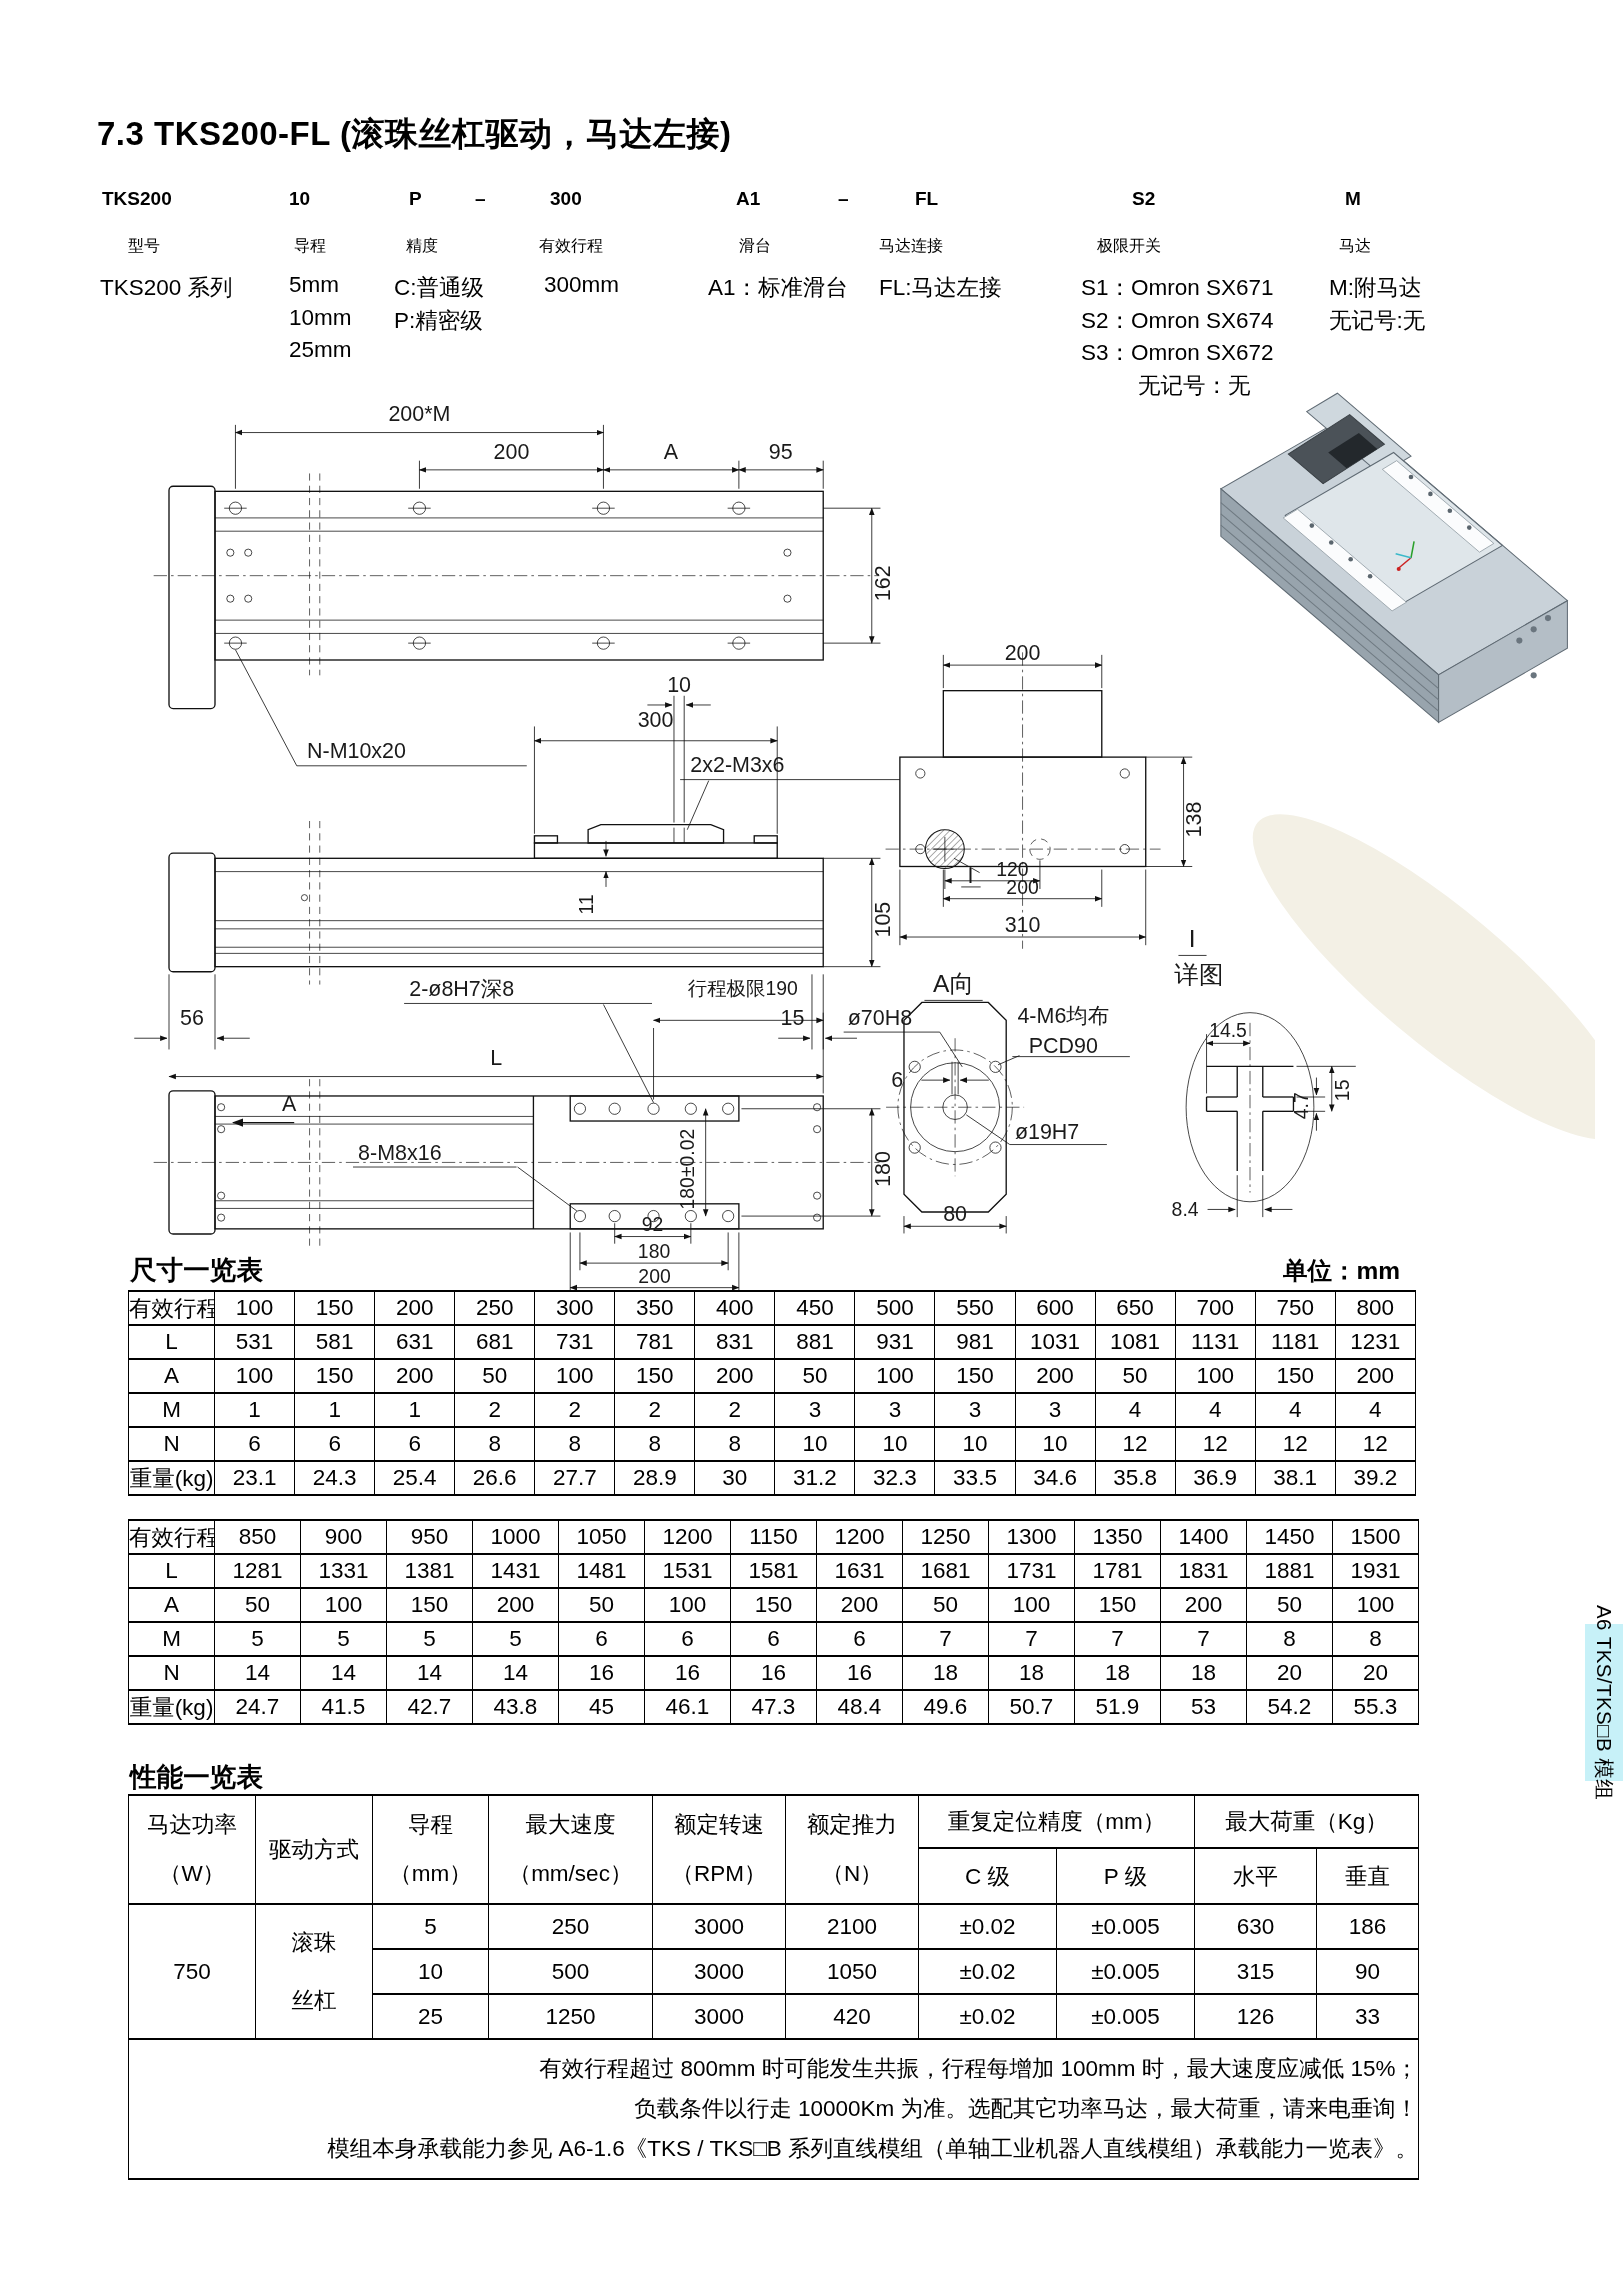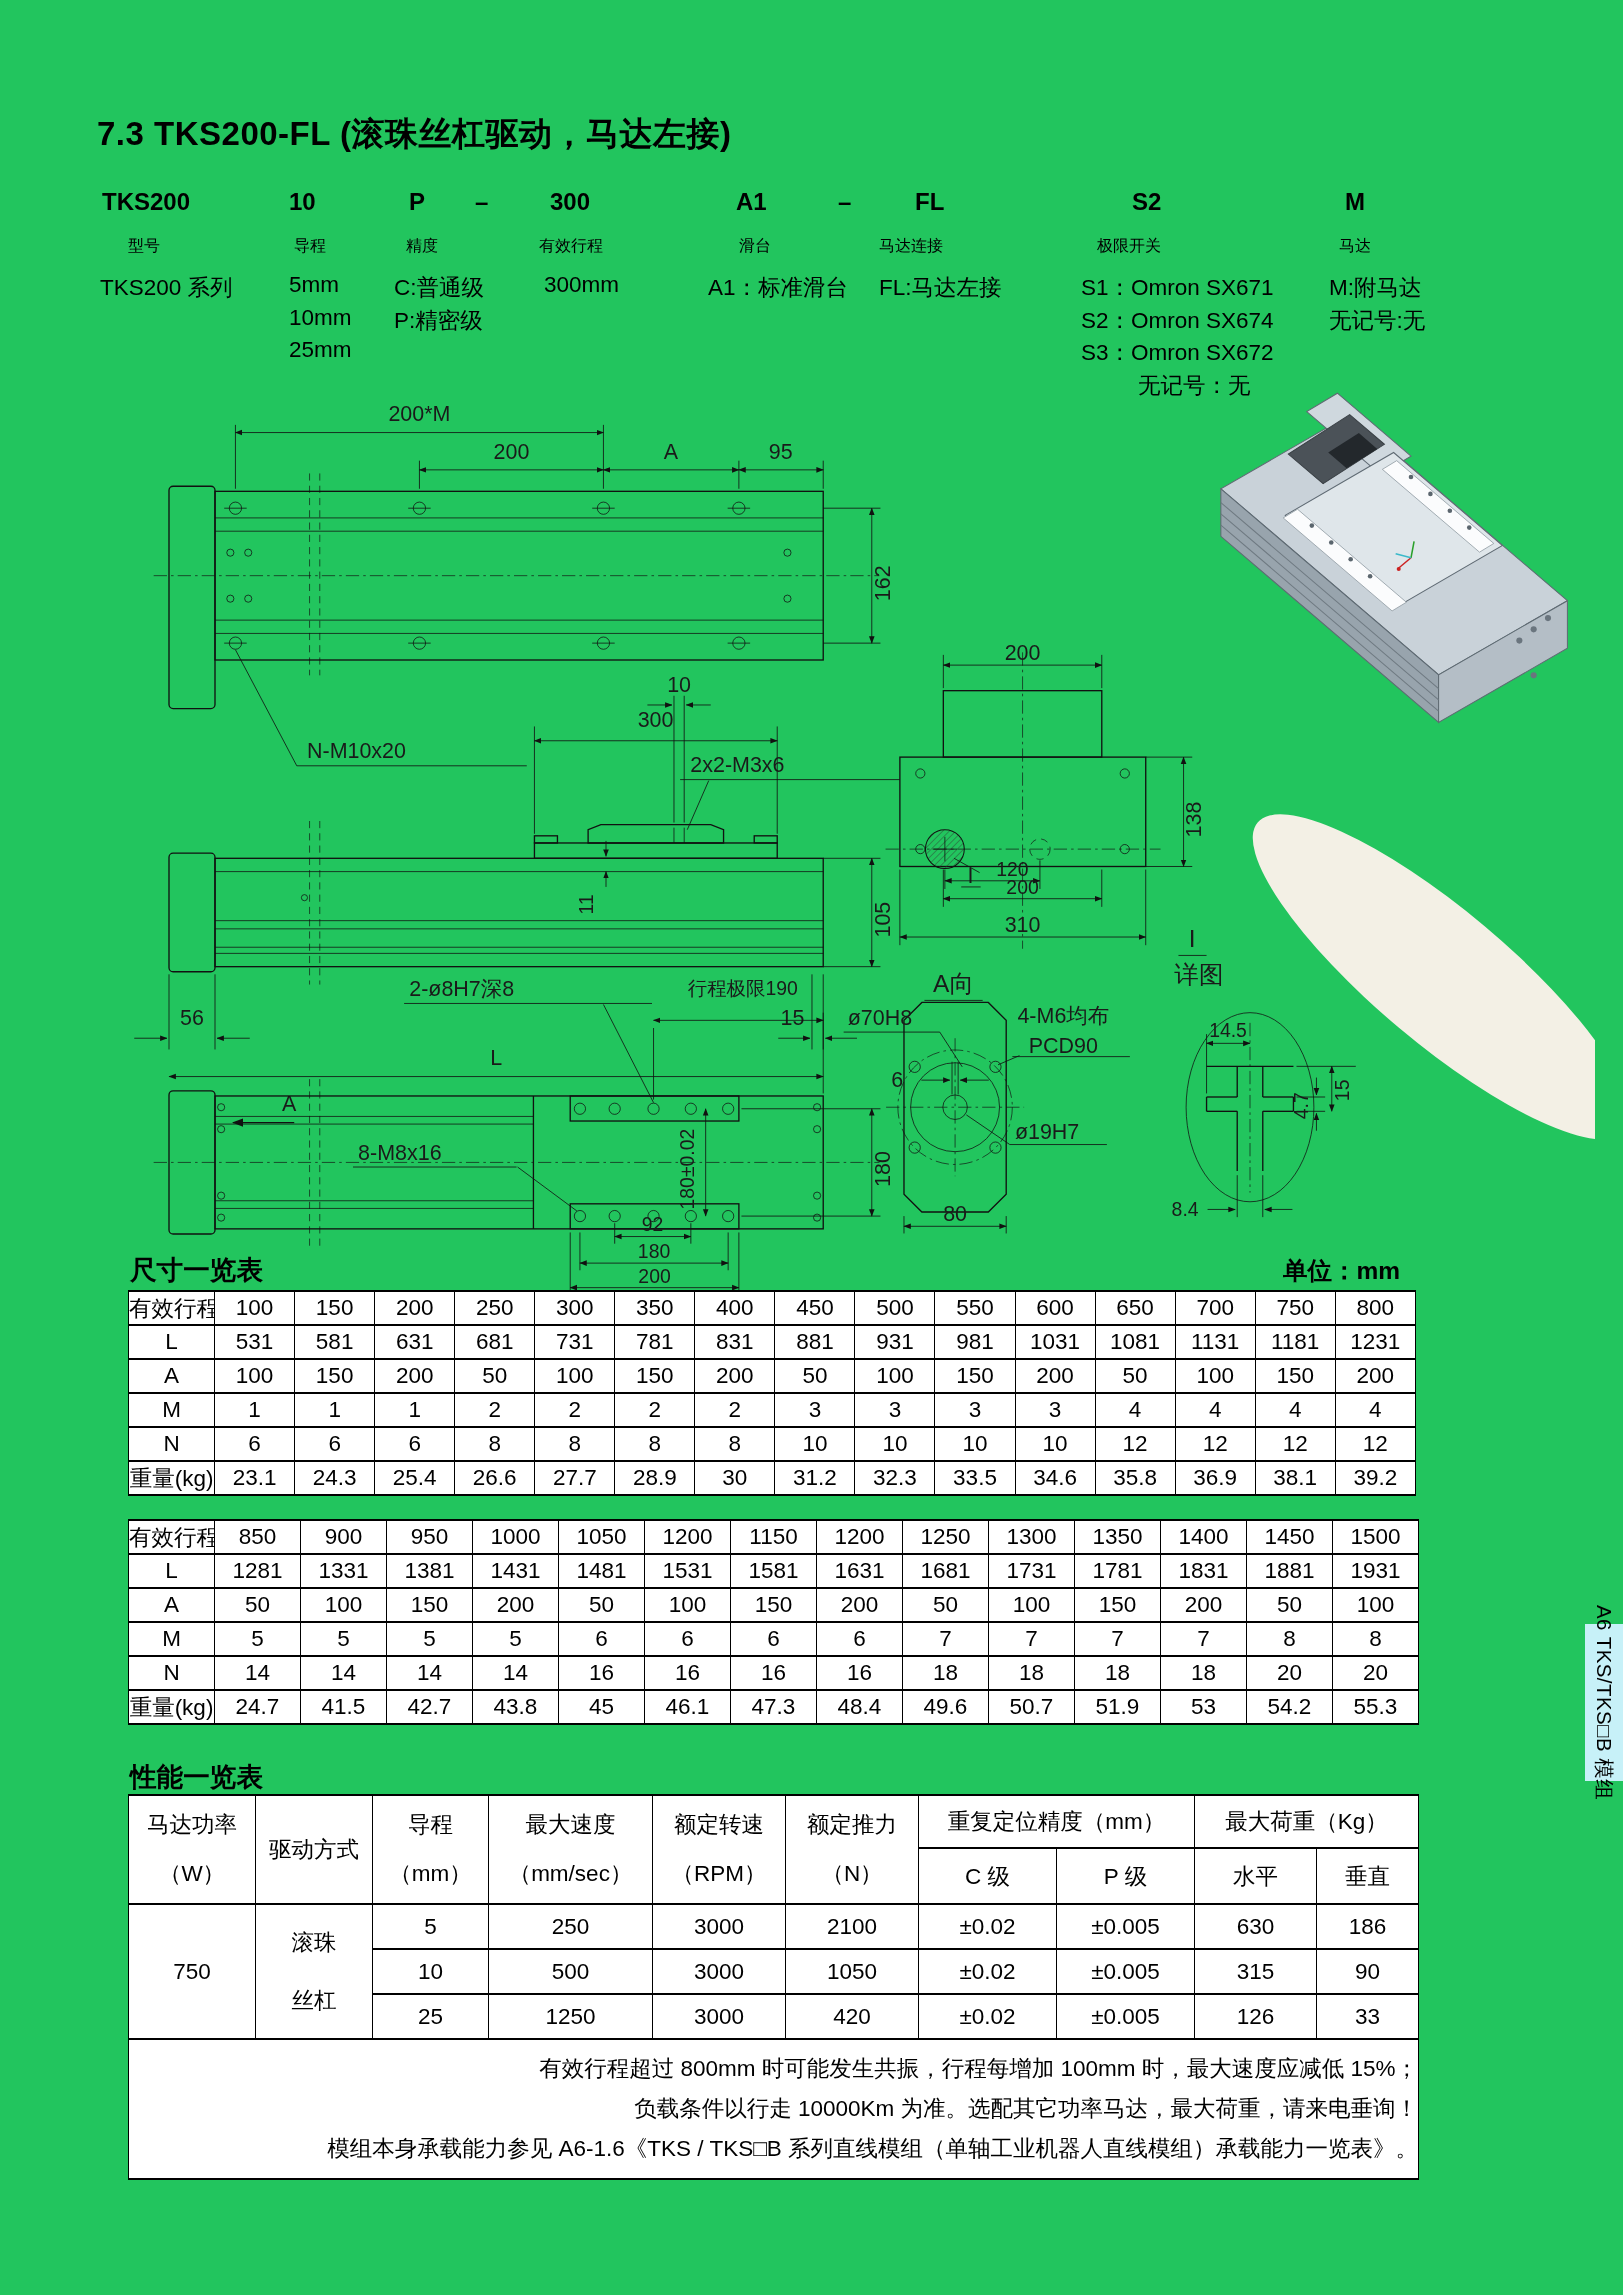--- a/index.html
+++ b/index.html
@@ -1,22 +1,22 @@
 <!DOCTYPE html>
 <html style="font-size:8.2px"><head>
 <meta charset="utf-8">
 <style>
   html,body{margin:0;padding:0;background:#e8e8e8;}
   .page{
-    position:relative;width:1624px;height:2295px;background:#22c55e;
+    position:relative;width:1624px;height:2295px;background:#ffffff;
     font-family:"Liberation Sans","DejaVu Sans",sans-serif;color:#000;overflow:hidden;
   }
   .abs{position:absolute;}
   .title{top:112px;left:97px;font-size:33px;font-weight:bold;letter-spacing:0.5px;}
-  .code{top:188px;font-size:24px;font-weight:bold;}
+  .code{top:188px;font-size:19px;font-weight:bold;}
   .mlabel{top:236px;font-size:16px;}
   .mline{font-size:22.5px;white-space:nowrap;}
   .sec-title{font-size:26.6px;font-weight:bold;}
   .unit-label{font-size:24.5px;font-weight:bold;}
 
   table{border-collapse:collapse;table-layout:fixed;background:#fff;}
   table,td{border-color:#000;}
   .dimtable{width:1288px;}
   .dimtable td{
     border-left:1px solid #000;border-right:1px solid #000;

